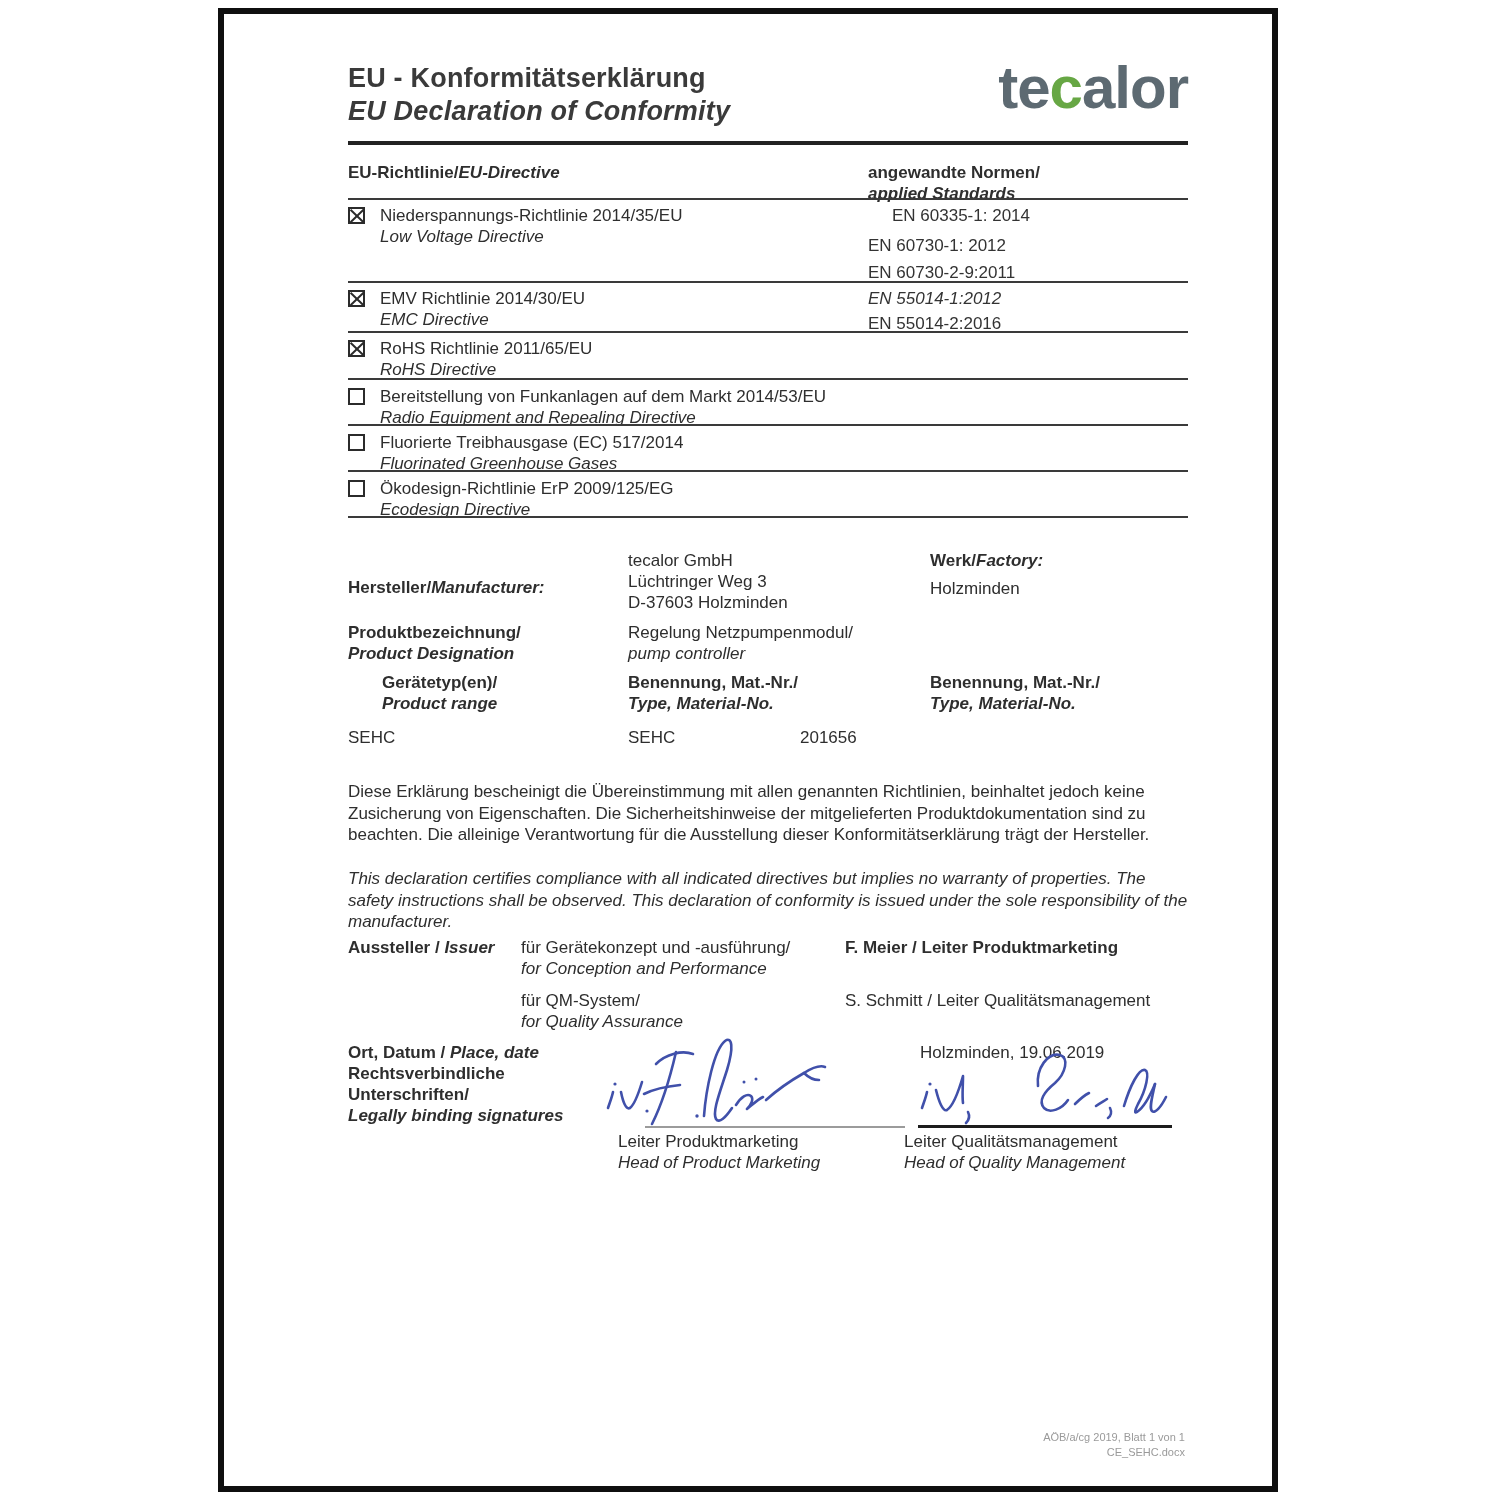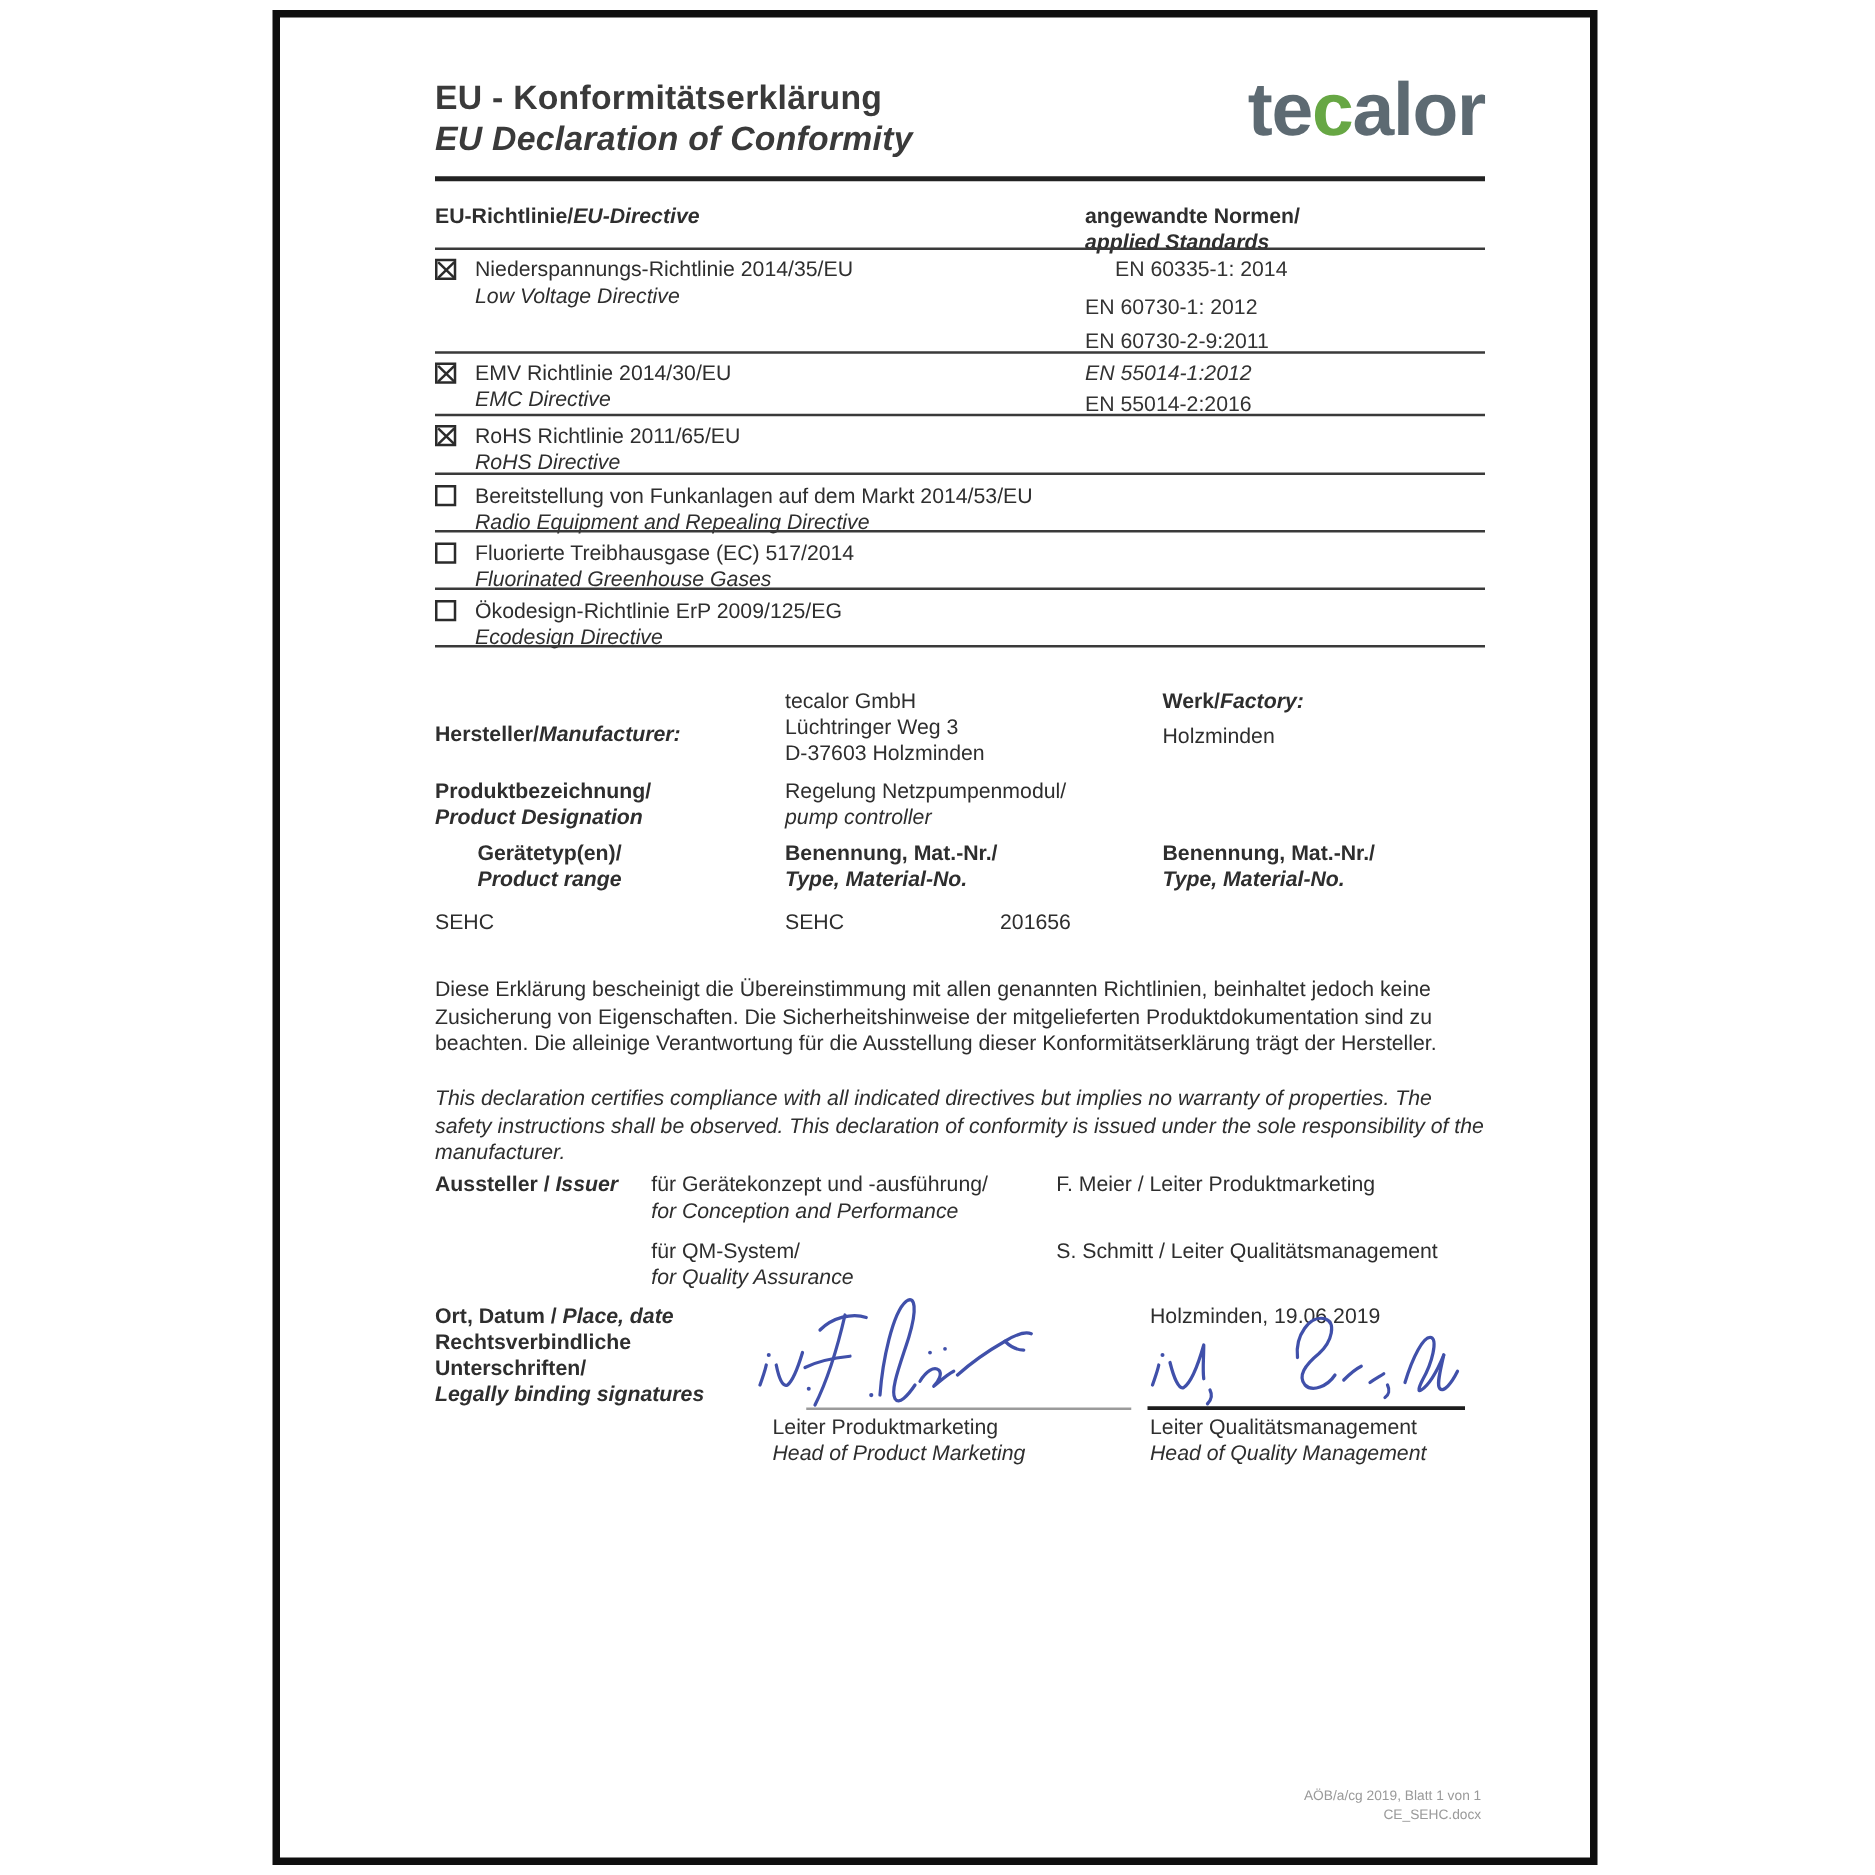--- a/index.html
+++ b/index.html
@@ -155,21 +155,21 @@
     <div class="abs para it" style="top:868px;left:0;width:840px;">This declaration certifies compliance with all indicated directives but implies no warranty of properties. The safety instructions shall be observed. This declaration of conformity is issued under the sole responsibility of the manufacturer.</div>
     <div class="abs para" style="top:781px;left:0;width:840px;">Diese Erklärung bescheinigt die Übereinstimmung mit allen genannten Richtlinien, beinhaltet jedoch keine Zusicherung von Eigenschaften. Die Sicherheitshinweise der mitgelieferten Produktdokumentation sind zu beachten. Die alleinige Verantwortung für die Ausstellung dieser Konformitätserklärung trägt der Hersteller.</div>
 
     <div class="abs t17 b" style="top:937px;left:0;">
       <span>Aussteller / </span><span class="it">Issuer</span>
     </div>
     <div class="abs t17" style="top:937px;left:173px;">
       <div>für Gerätekonzept und -ausführung/</div>
       <div class="it">for Conception and Performance</div>
     </div>
-    <div class="abs t17" style="top:937px;left:497px;">F. Meier / Leiter Produktmarketing</div>
+    <div class="abs t17" style="top:937px;left:497px;font-weight:bold;">F. Meier / Leiter Produktmarketing</div>
     <div class="abs t17" style="top:990px;left:173px;">
       <div>für QM-System/</div>
       <div class="it">for Quality Assurance</div>
     </div>
     <div class="abs t17" style="top:990px;left:497px;">S. Schmitt / Leiter Qualitätsmanagement</div>
 
     <div class="abs t17 b" style="top:1042px;left:0;">
       <div><span>Ort, Datum / </span><span class="it">Place, date</span></div>
       <div>Rechtsverbindliche</div>
       <div>Unterschriften/</div>
@@ -210,21 +210,21 @@
       </g>
     </svg>
 
     <div class="sigline-left" style="top:1126px;left:297px;width:260px;"></div>
     <div class="sigline-right" style="top:1125px;left:570px;width:254px;"></div>
 
     <div class="abs t17" style="top:1131px;left:270px;">
       <div>Leiter Produktmarketing</div>
       <div class="it">Head of Product Marketing</div>
     </div>
-    <div class="abs t17" style="top:1131px;left:572px;">
+    <div class="abs t17" style="top:1131px;left:556px;">
       <div>Leiter Qualitätsmanagement</div>
       <div class="it">Head of Quality Management</div>
     </div>
 
     <div class="abs footer" style="top:1430px;right:3px;width:300px;">
       <div>AÖB/a/cg 2019, Blatt 1 von 1</div>
       <div>CE_SEHC.docx</div>
     </div>
 
   </div>

